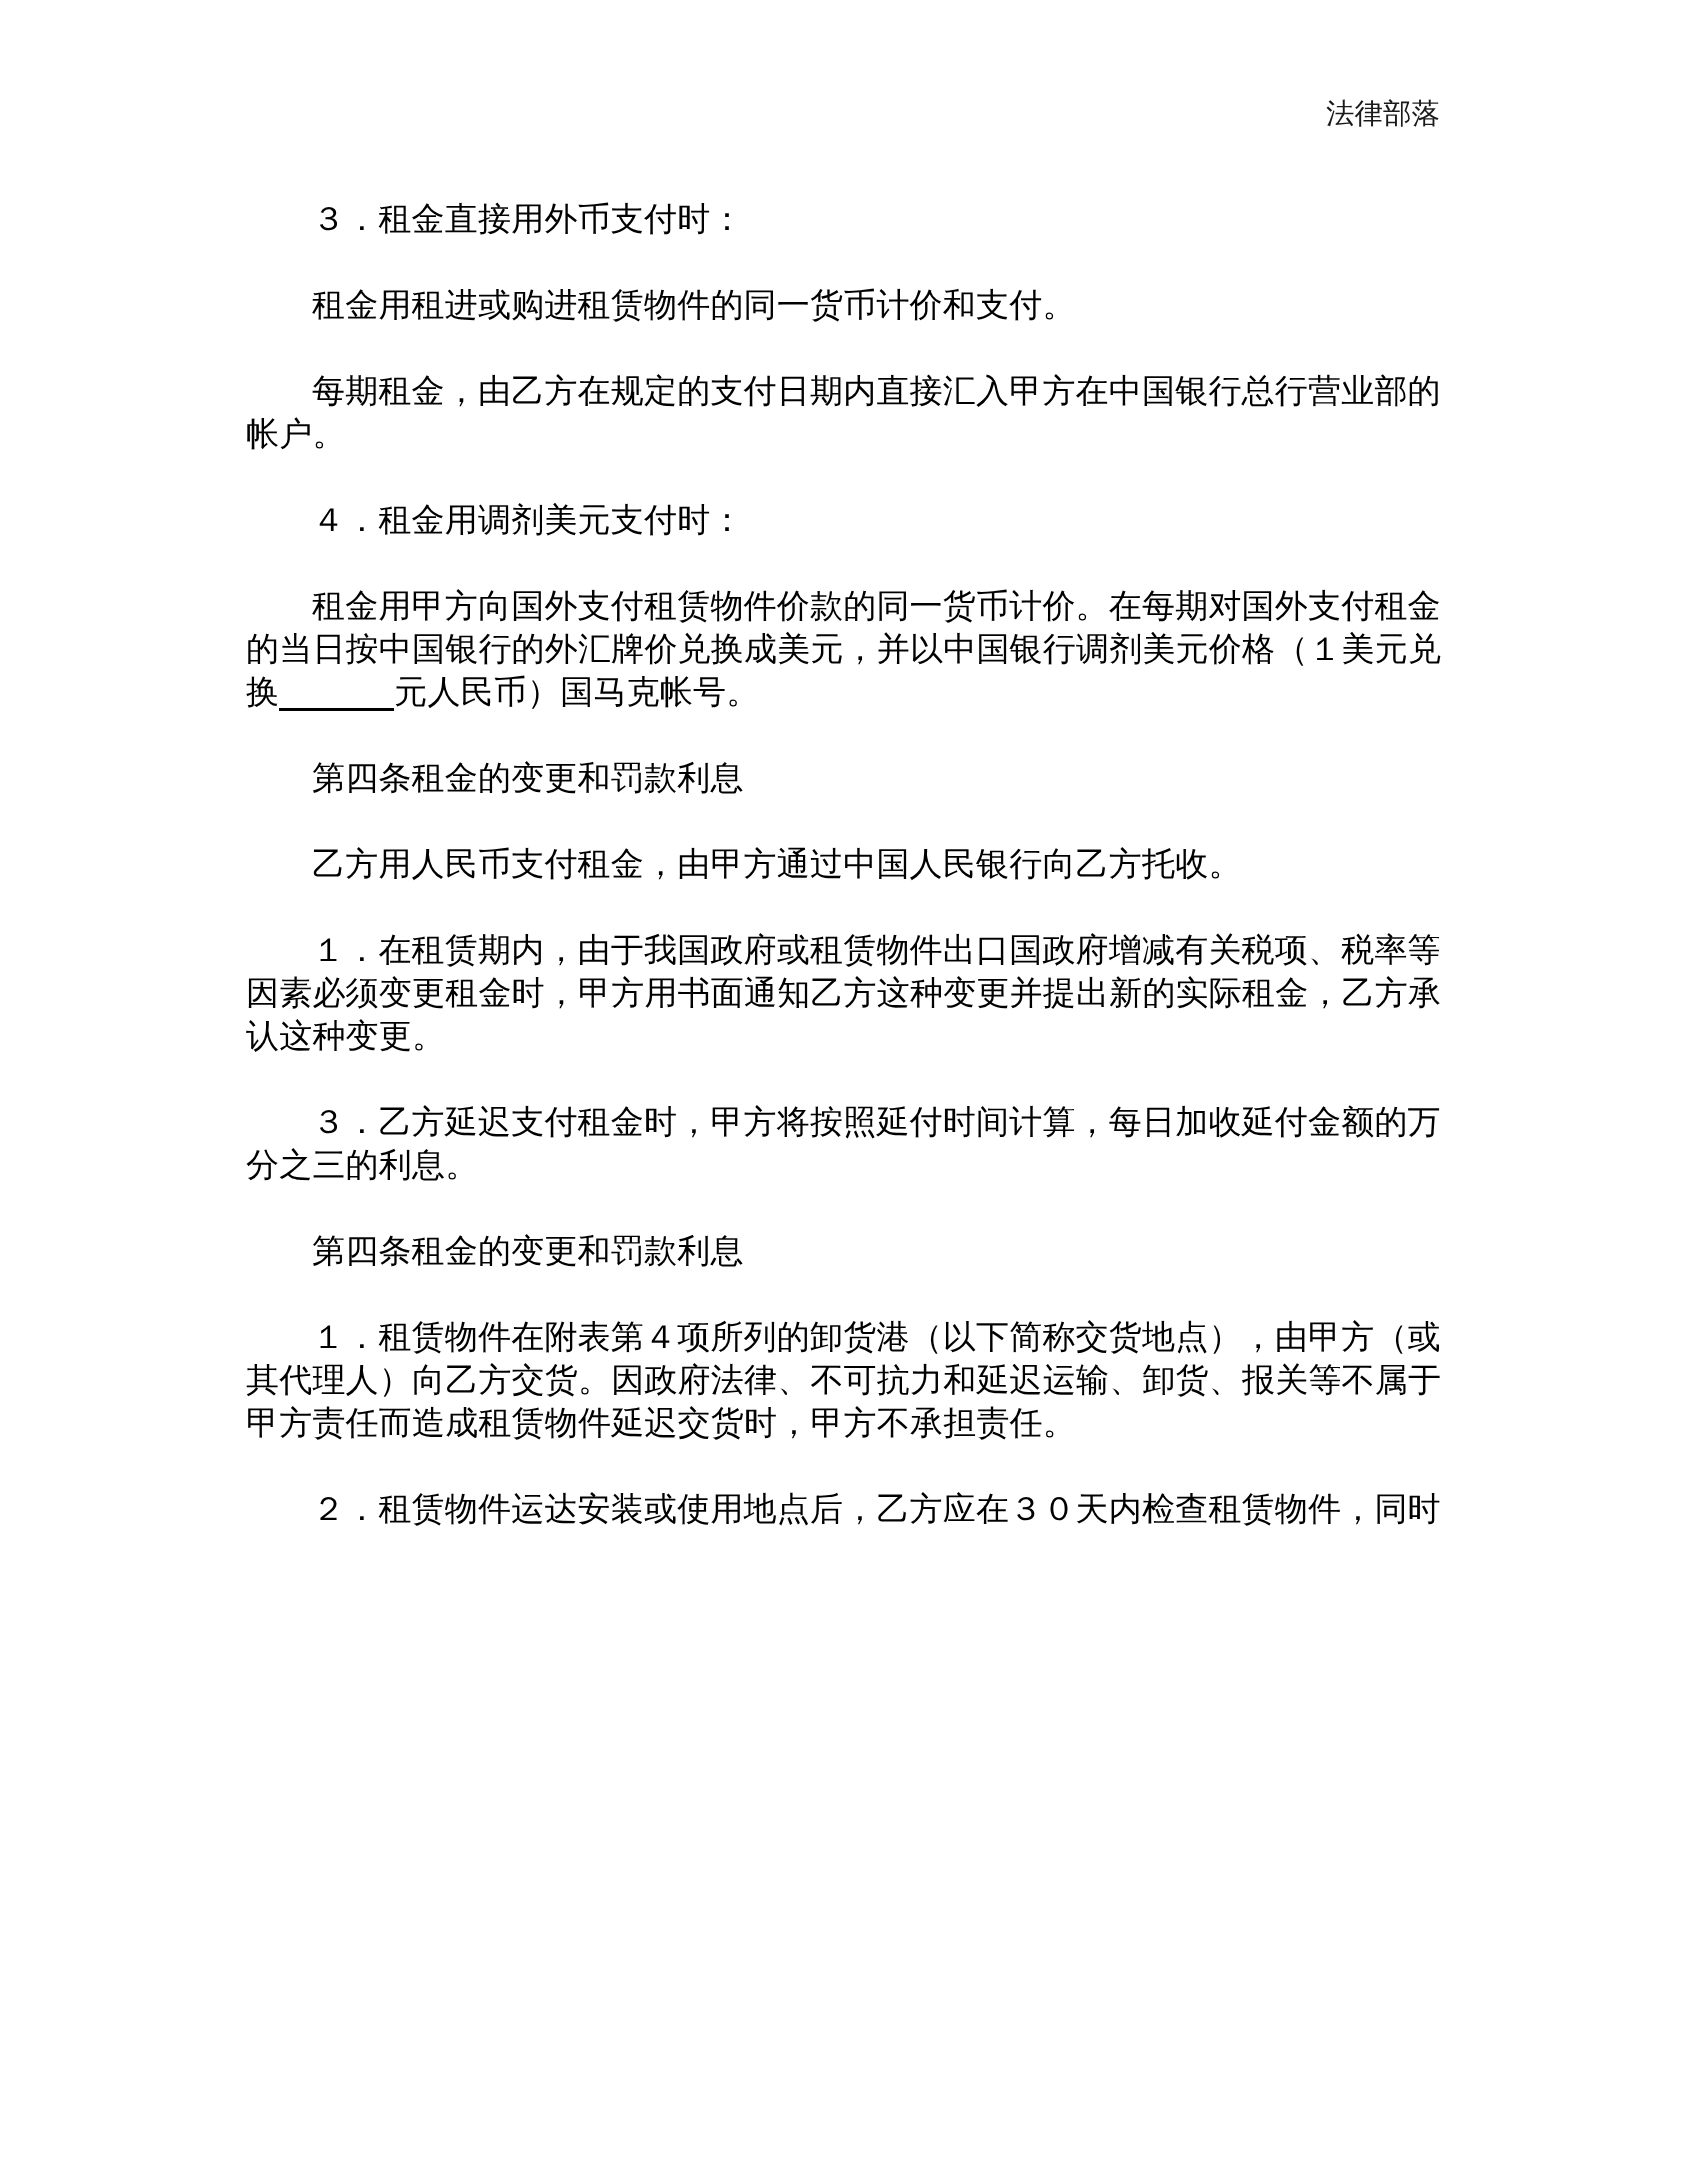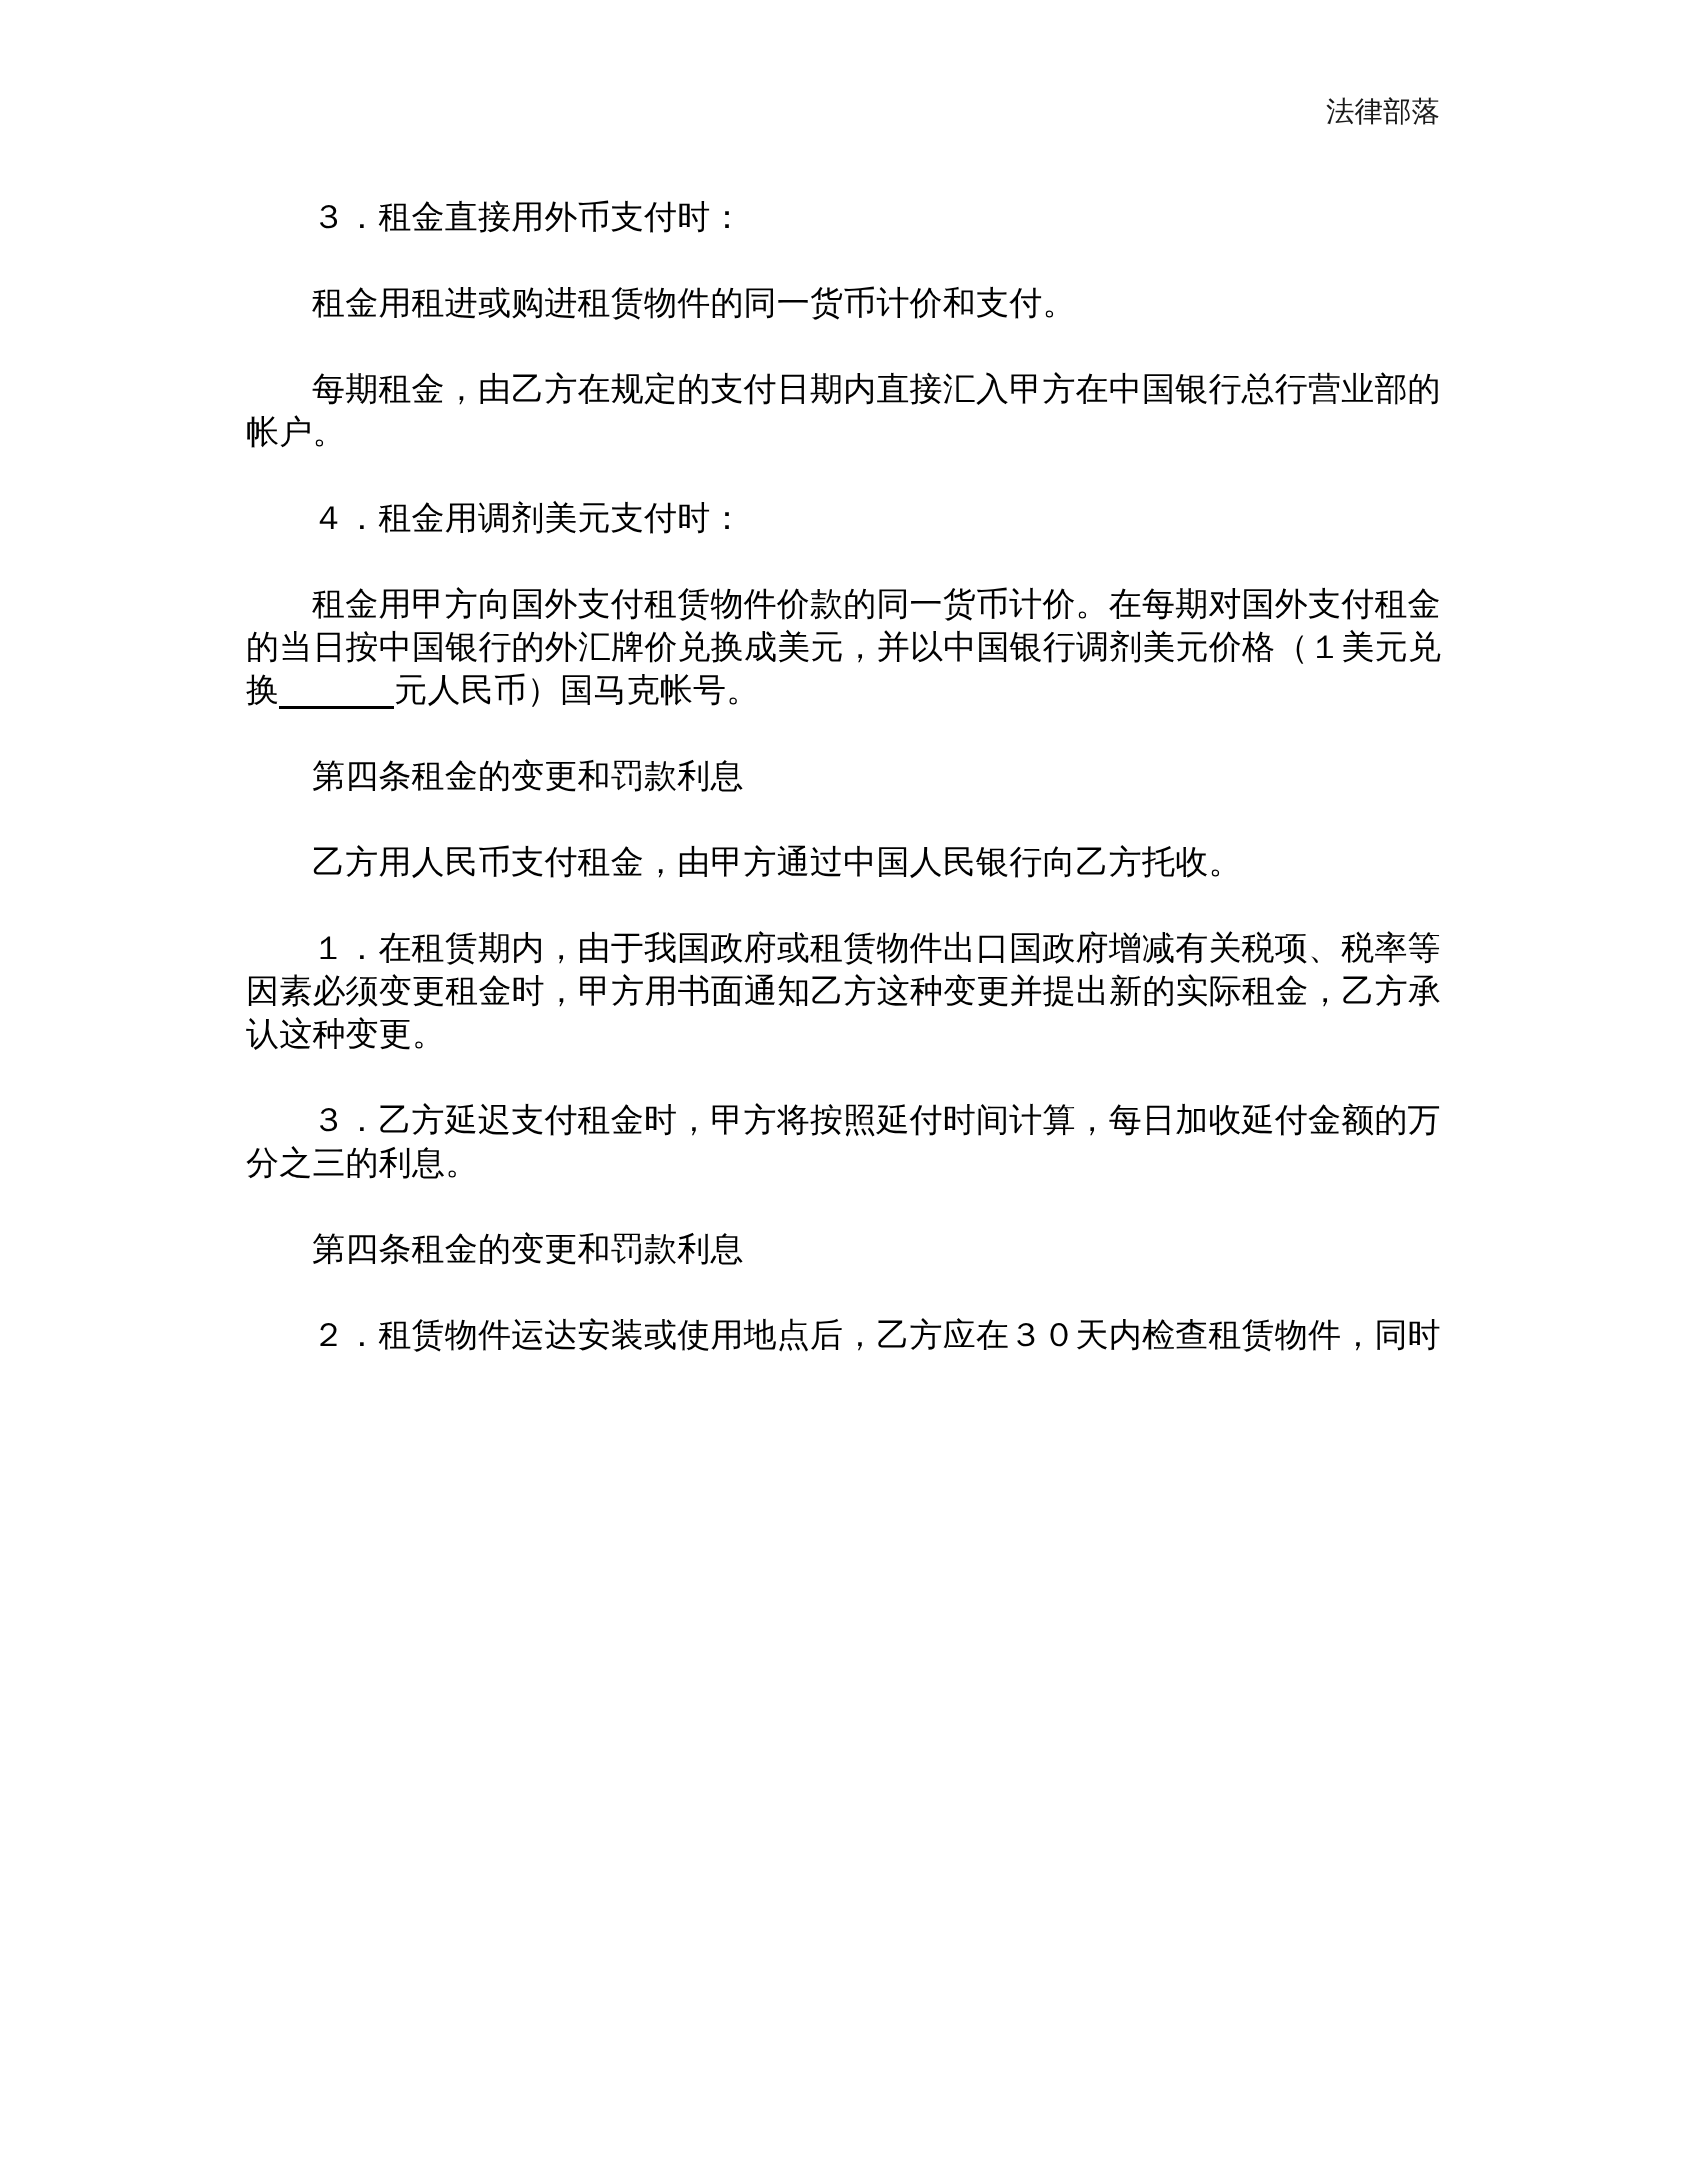--- a/index.html
+++ b/index.html
@@ -2,21 +2,21 @@
 <html style="font-size:14.7px"><head>
 <meta charset="utf-8">
 <style>
   html, body { margin: 0; padding: 0; background: #ffffff; }
   .page {
     position: relative;
     width: 1686px;
     height: 2182px;
     background: #ffffff;
     color: #000000;
-    font-family: Liberation Mono, monospace;
+    font-family: Liberation Serif, serif;
     overflow: hidden;
   }
   .page-header {
     position: absolute;
     top: 97px;
     left: 246px;
     width: 1194px;
     text-align: right;
     font-size: 28.5px;
     line-height: 33px;
@@ -81,19 +81,22 @@
     <p class="indent">１．在租赁期内，由于我国政府或租赁物件出口国政府增减有关税项、税率等
 因素必须变更租金时，甲方用书面通知乙方这种变更并提出新的实际租金，乙方承
 认这种变更。</p>
 
 
     <p class="indent">３．乙方延迟支付租金时，甲方将按照延付时间计算，每日加收延付金额的万
 分之三的利息。</p>
 
     <p class="indent">第四条租金的变更和罚款利息</p>
 
+    <p class="indent">１．租赁物件在附表第４项所列的卸货港（以下简称交货地点），由甲方（或
+其代理人）向乙方交货。因政府法律、不可抗力和延迟运输、卸货、报关等不属于
+甲方责任而造成租赁物件延迟交货时，甲方不承担责任。</p>
 
     <p class="indent">２．租赁物件运达安装或使用地点后，乙方应在３０天内检查租赁物件，同时</p>
 
   </div>
 
 </div>
 
 
 </body></html>

